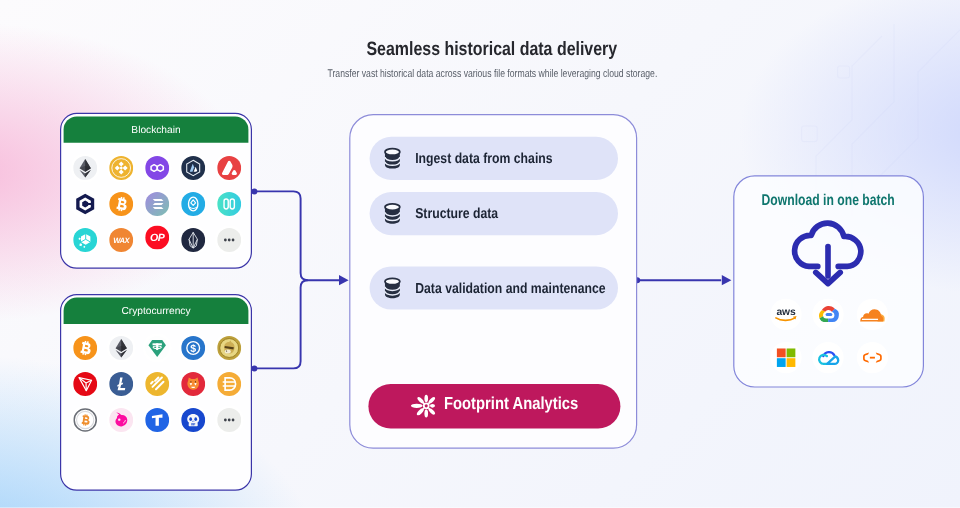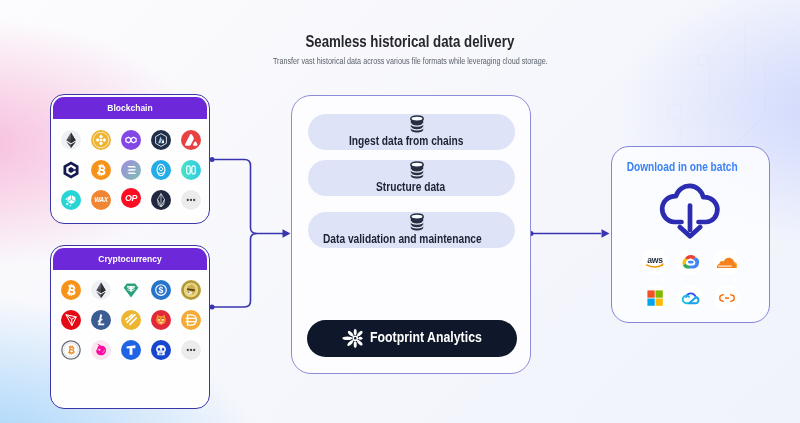--- a/index.html
+++ b/index.html
@@ -13,36 +13,36 @@
       linear-gradient(135deg, #fcfbfd 0%, #f6f7fc 50%, #f0f3fc 100%);
   }
   .abs{position:absolute;}
   #title{left:10px;width:800px;top:33px;text-align:center;font-size:16px;font-weight:bold;color:#26272d;}
   #title span,#subtitle span{display:inline-block;white-space:nowrap;}
   #title span{transform:scaleX(0.83);transform-origin:center;}
   #subtitle{left:10px;width:800px;top:55.5px;text-align:center;font-size:9.3px;color:#585e68;}
   #subtitle span{transform:scaleX(0.775);transform-origin:center;}
 
   .sidecard{left:50px;width:160px;background:#fefeff;border:1px solid #3b35a8;border-radius:14px;box-sizing:border-box;}
-  .sidehead{margin:2px 2px 0 2px;height:22px;background:#6d28d9;border-radius:11px 11px 0 0;color:#fff;font-size:8.5px;font-weight:bold;text-align:center;line-height:23px;}
+  .sidehead{margin:2px 2px 0 2px;height:22px;background:#15803d;border-radius:11px 11px 0 0;color:#fff;font-size:8.5px;font-weight:normal;text-align:center;line-height:23px;}
   .sidehead span{display:inline-block;}
   .grid{display:block;position:relative;}
   .coin{position:absolute;width:20px;height:20px;border-radius:50%;box-shadow:0 0 0 2px #fff;}
   .coin svg{display:block;width:20px;height:20px;}
 
   #midcard{left:291px;top:95px;width:240px;height:279px;background:#fdfdff;border:1px solid #8d8cd9;border-radius:20px;box-sizing:border-box;}
-  .pill{position:absolute;left:16px;width:207px;height:36px;border-radius:18px;background:#dfe3f8;display:flex;align-items:center;flex-direction:column;}
+  .pill{position:absolute;left:16px;width:207px;height:36px;border-radius:18px;background:#dfe3f8;display:flex;align-items:center;}
   .pill svg{margin-left:10px;flex:none;}
   .pill span{margin-left:10px;font-size:12px;font-weight:bold;color:#1c2434;white-space:nowrap;display:inline-block;transform:scaleX(0.85);transform-origin:left center;}
-  #fpbtn{position:absolute;left:15px;top:224px;width:210px;height:37px;border-radius:19px;background:#0f172a;}
+  #fpbtn{position:absolute;left:15px;top:224px;width:210px;height:37px;border-radius:19px;background:#be185d;}
   #fpbtn svg{position:absolute;left:35px;top:5px;}
   #fpbtn span{position:absolute;left:63px;top:9px;color:#fff;font-size:14.5px;font-weight:bold;white-space:nowrap;display:inline-block;transform:scaleX(0.85);transform-origin:left center;}
 
   #rightcard{left:611px;top:146px;width:159px;height:177px;background:rgba(252,253,255,0.85);border:1px solid #8285da;border-radius:18px;box-sizing:border-box;}
-  #rtitle{left:611px;top:159px;width:159px;font-size:13px;font-weight:bold;color:#3b82f6;}
+  #rtitle{left:611px;top:159px;width:159px;text-align:center;font-size:13px;font-weight:bold;color:#0f766e;}
   #rtitle span{display:inline-block;white-space:nowrap;transform:scaleX(0.78);transform-origin:center;}
   .logocirc{position:absolute;width:26px;height:26px;border-radius:50%;background:#fff;display:flex;align-items:center;}
 </style>
 </head>
 <body>
 <div class="abs" id="title"><span>Seamless historical data delivery</span></div>
 <div class="abs" id="subtitle"><span>Transfer vast historical data across various file formats while leveraging cloud storage.</span></div>
 
 <svg class="abs" style="left:560px;top:0" width="240" height="180" viewBox="0 0 240 180" fill="none" opacity="0.16">
   <g stroke="#c9d0f5" stroke-width="1">
@@ -372,21 +372,21 @@
     </div>
   <div class="pill" style="top:64px">
       <svg class="db" width="18" height="20" viewBox="0 0 18 20">
         <path d="M2.8 4.6 V15.4 C2.8 17.2 5.6 18.5 9 18.5 C12.4 18.5 15.2 17.2 15.2 15.4 V4.6 Z" fill="#272f42"></path>
         <path d="M2.8 8.9 C2.8 10.7 5.6 12 9 12 C12.4 12 15.2 10.7 15.2 8.9" stroke="#e8ecf8" stroke-width="1.25" fill="none"></path>
         <path d="M2.8 12.7 C2.8 14.5 5.6 15.8 9 15.8 C12.4 15.8 15.2 14.5 15.2 12.7" stroke="#e8ecf8" stroke-width="1.25" fill="none"></path>
         <ellipse cx="9" cy="4.6" rx="6.2" ry="2.7" fill="#fafbfe" stroke="#272f42" stroke-width="1.5"></ellipse>
       </svg>
       <span>Structure data</span>
     </div>
-  <div class="pill" style="top:116px">
+  <div class="pill" style="top:126px">
       <svg class="db" width="18" height="20" viewBox="0 0 18 20">
         <path d="M2.8 4.6 V15.4 C2.8 17.2 5.6 18.5 9 18.5 C12.4 18.5 15.2 17.2 15.2 15.4 V4.6 Z" fill="#272f42"></path>
         <path d="M2.8 8.9 C2.8 10.7 5.6 12 9 12 C12.4 12 15.2 10.7 15.2 8.9" stroke="#e8ecf8" stroke-width="1.25" fill="none"></path>
         <path d="M2.8 12.7 C2.8 14.5 5.6 15.8 9 15.8 C12.4 15.8 15.2 14.5 15.2 12.7" stroke="#e8ecf8" stroke-width="1.25" fill="none"></path>
         <ellipse cx="9" cy="4.6" rx="6.2" ry="2.7" fill="#fafbfe" stroke="#272f42" stroke-width="1.5"></ellipse>
       </svg>
       <span>Data validation and maintenance</span>
     </div>
   <div id="fpbtn">
       <svg id="fplogo" width="27" height="27" viewBox="0 0 27 27">

